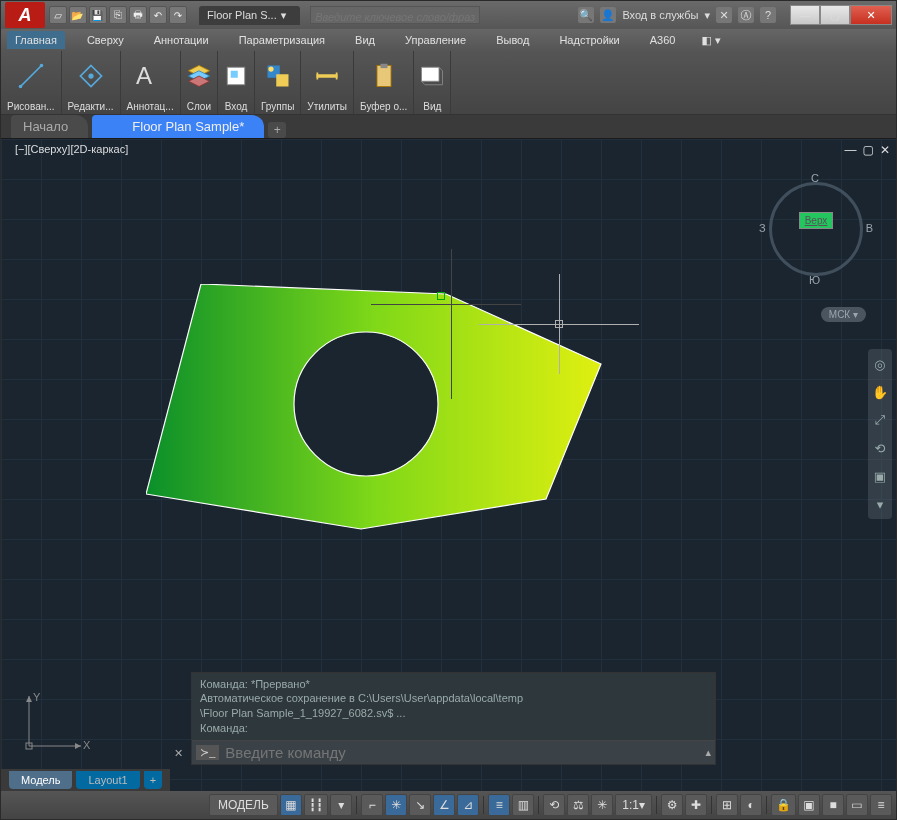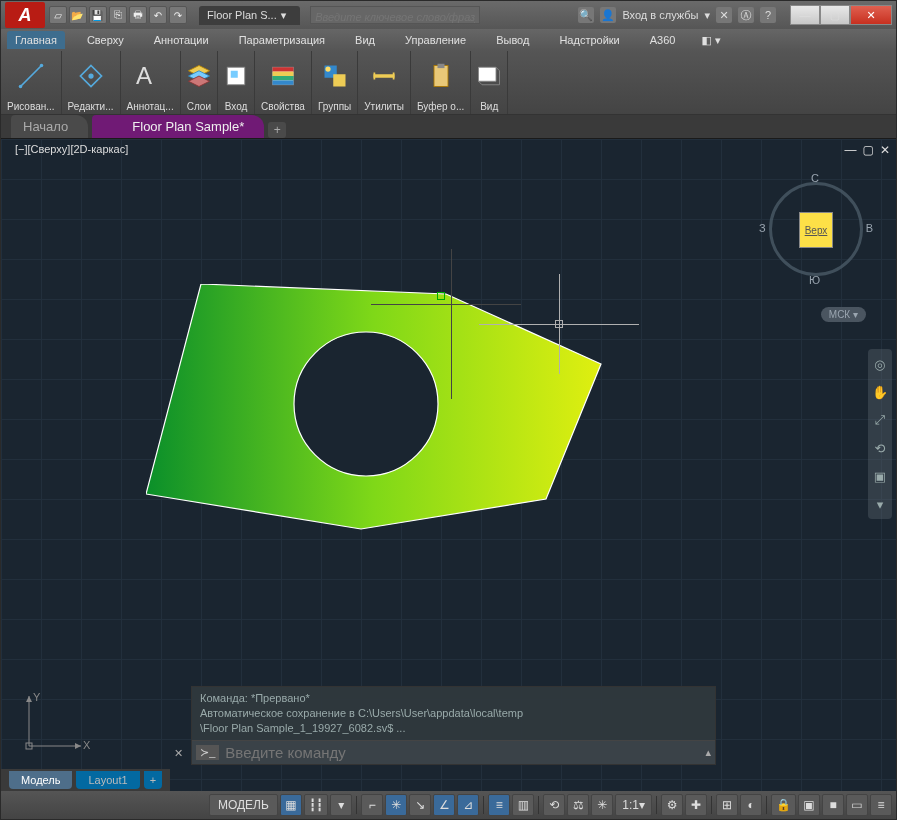--- a/index.html
+++ b/index.html
@@ -20,39 +20,39 @@
 .menu-bar { height:22px; background:linear-gradient(#666,#555); display:flex; align-items:center; padding:0 6px; gap:14px; font-size:11px; color:#e0e0e0; }
 .menu-item { padding:3px 8px; cursor:pointer; white-space:nowrap; }
 .menu-item.active { background:#3e6d8e; border-radius:3px 3px 0 0; }
 .ribbon { height:64px; background:linear-gradient(#555,#444); display:flex; border-bottom:1px solid #333; }
 .ribbon-panel { border-right:1px solid #3a3a3a; padding:2px 4px; display:flex; flex-direction:column; align-items:center; justify-content:flex-end; color:#ddd; font-size:10px; }
 .ribbon-icon { flex:1; display:flex; align-items:center; justify-content:center; gap:4px; }
 .ribbon-icon svg, .ribbon-icon .ico { width:28px; height:28px; }
 .ribbon-label { padding:2px 2px 0; white-space:nowrap; max-width:60px; overflow:hidden; text-overflow:ellipsis; }
 .doc-tabs { height:24px; background:#3a3a3a; display:flex; align-items:flex-end; padding:0 10px; gap:4px; border-bottom:1px solid #1a1a1a; }
 .doc-tab { background:#4a4a4a; color:#aaa; font-size:13px; padding:4px 20px 4px 12px; border-radius:4px 12px 0 0; cursor:pointer; }
-.doc-tab.active { background:#701a75; color:#eee;padding-left:40px; }
+.doc-tab.active { background:#3b82f6; color:#eee;padding-left:40px; }
 .doc-tab-add { width:18px; height:16px; background:#4a4a4a; color:#aaa; display:flex; align-items:center; justify-content:center; font-size:12px; border-radius:3px; cursor:pointer; }
 .viewport-wrap { flex:1; position:relative; background:#1a2530; }
 .vp-label { position:absolute; top:4px; left:14px; color:#ddd; font-size:11px; }
 .vp-controls { position:absolute; top:4px; right:6px; display:flex; gap:6px; color:#ddd; font-size:12px; }
 .vp-controls span { cursor:pointer; }
 .grid { position:absolute; inset:0; background-image:linear-gradient(#2a3a48 1px, transparent 1px),linear-gradient(90deg,#2a3a48 1px, transparent 1px); background-size:40px 40px; opacity:0.5; }
 .shape { position:absolute; left:145px; top:145px; }
 .crosshair1 { position:absolute; left:450px; top:110px; }
 .crosshair1::before { content:""; position:absolute; width:1px; height:150px; background:#444; top:0; left:0; }
 .crosshair1::after { content:""; position:absolute; height:1px; width:150px; background:#444; top:55px; left:-80px; }
 .crosshair2 { position:absolute; left:558px; top:155px; }
 .crosshair2 .h { position:absolute; height:1px; width:160px; background:#b0b0b0; top:30px; left:-80px; }
 .crosshair2 .v { position:absolute; width:1px; height:100px; background:#b0b0b0; top:-20px; left:0; }
 .crosshair2 .box { position:absolute; width:8px; height:8px; border:1px solid #b0b0b0; top:26px; left:-4px; }
 .greenbox { position:absolute; width:8px; height:8px; border:1px solid #0a0; top:153px; left:436px; }
 .viewcube { position:absolute; top:35px; right:25px; width:110px; height:110px; }
 .viewcube .ring { position:absolute; inset:8px; border:3px solid #4a5a66; border-radius:50%; opacity:.8; }
-.viewcube .cube { position:absolute; top:38px; left:38px; width:34px; height:36px; background:#fde047; border:1px solid #888; display:flex; align-items:center; justify-content:center; font-size:10px; color:#555;text-decoration:underline; }
+.viewcube .cube { position:absolute; top:38px; left:38px; width:34px; height:17px; background:#22c55e; border:1px solid #888; display:flex; align-items:center; justify-content:center; font-size:10px; color:#555;text-decoration:underline; }
 .viewcube .dir { position:absolute; color:#9aa5b0; font-size:11px; }
 .viewcube .n { top:-2px; left:50px; }
 .viewcube .s { bottom:-2px; left:48px; }
 .viewcube .e { top:48px; right:-2px; }
 .viewcube .w { top:48px; left:-2px; }
 .ucs-badge { position:absolute; top:168px; right:30px; background:#4a5560; color:#9aa5b0; font-size:10px; padding:2px 8px; border-radius:8px; }
 .nav-bar { position:absolute; right:4px; top:210px; width:24px; background:rgba(90,100,110,.4); border-radius:4px; padding:6px 2px; display:flex; flex-direction:column; gap:10px; align-items:center; }
 .nav-bar .nav-ico { width:18px; height:18px; color:#9aa; font-size:13px; display:flex; align-items:center; justify-content:center; }
 .axis { position:absolute; bottom:30px; left:20px; color:#888; font-size:11px; }
 .cmdwin { position:absolute; bottom:26px; left:190px; right:180px; background:rgba(48,56,62,.92); border:1px solid #333; font-family:Consolas,monospace; font-size:11px; color:#9aa; }
@@ -161,32 +161,20 @@
           <svg viewBox="0 0 32 32">
             <rect x="6" y="6" width="20" height="20" fill="#fff" stroke="#888"></rect>
             <rect x="10" y="10" width="8" height="8" fill="#7cf"></rect>
           </svg>
         </div>
       <div class="ribbon-label">Вход</div>
     </div>
     <div class="ribbon-panel">
       <div class="ribbon-icon">
           <svg viewBox="0 0 32 32">
-            <rect x="4" y="6" width="24" height="20" fill="#fff" stroke="#888"></rect>
-            <rect x="4" y="6" width="24" height="5" fill="#c33"></rect>
-            <rect x="4" y="11" width="24" height="5" fill="#ec5"></rect>
-            <rect x="4" y="16" width="24" height="5" fill="#3a7"></rect>
-            <rect x="4" y="21" width="24" height="5" fill="#38c"></rect>
-          </svg>
-        </div>
-      <div class="ribbon-label">Свойства</div>
-    </div>
-    <div class="ribbon-panel">
-      <div class="ribbon-icon">
-          <svg viewBox="0 0 32 32">
             <rect x="4" y="4" width="14" height="14" fill="#38c"></rect>
             <rect x="14" y="14" width="14" height="14" fill="#ec5"></rect>
             <circle cx="8" cy="8" r="3" fill="#fd6"></circle>
           </svg>
         </div>
       <div class="ribbon-label">Группы</div>
     </div>
     <div class="ribbon-panel">
       <div class="ribbon-icon">
           <svg viewBox="0 0 32 32">
@@ -280,20 +268,21 @@
       <text x="12" y="10" fill="#888" font-size="11">Y</text>
       <rect x="5" y="52" width="6" height="6" fill="none" stroke="#888"></rect>
     </svg>
 
     <div class="cmdwin">
       <span class="close">✕</span>
       <div class="hist">
         <div>Команда: *Прервано*</div>
         <div>Автоматическое сохранение в C:\Users\User\appdata\local\temp</div>
         <div>\Floor Plan Sample_1_19927_6082.sv$ ...</div>
+        <div>Команда:</div>
       </div>
       <div class="prompt">
         <span style="background:#555;padding:1px 4px;margin-right:6px;color:#ccc;">≻_</span>
         <input placeholder="Введите команду" style="">
         <span style="color:#aaa;">▴</span>
       </div>
     </div>
 
     <div class="layout-tabs" style="position:absolute;bottom:0;left:0;">
       <div class="layout-tab active">Модель</div>

